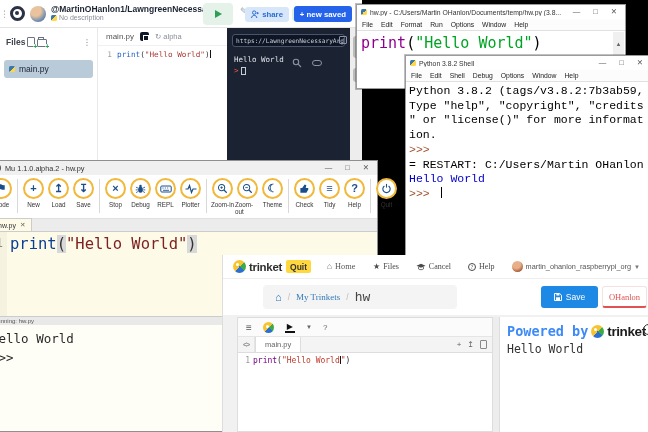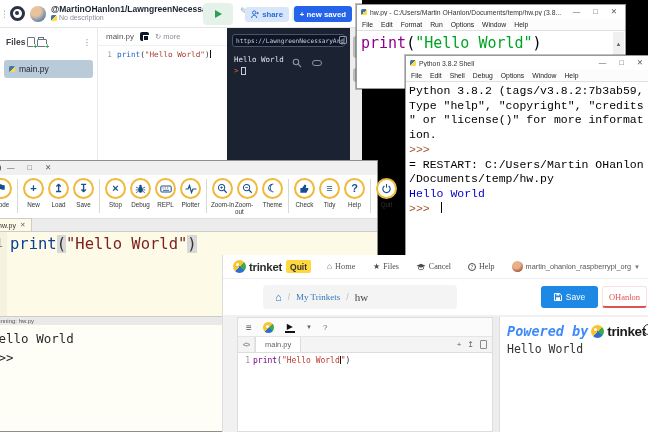--- a/index.html
+++ b/index.html
@@ -131,21 +131,21 @@
   .q-circle { width:8px; height:8px; border:1px solid #4a4a4a; border-radius:50%; font-size:5.5px; display:flex; align-items:center; justify-content:center; color:#4a4a4a; }
   .tk-avatar { width:11px; height:11px; border-radius:50%; background:radial-gradient(circle at 40% 30%, #e8b08a 40%, #a0522d 80%); }
   .tk-user { font-size:7.3px; color:#555; }
   .tk-caret { font-size:6px; color:#777; }
   .tk-sub { height:36px; position:relative; }
   .crumb-box { position:absolute; left:40px; top:6px; width:194px; height:24px; background:#f4f4f4; border-radius:4px;
                display:flex; align-items:center; gap:6px; padding:0 12px; }
   .crumb-home { color:#337ab7; font-size:11px; }
   .crumb-sep { color:#bbb; font-size:8.5px; }
   .crumb-link { color:#337ab7; font-size:9px; }
-  .crumb-cur { color:#444; font-size:11px; }
+  .crumb-cur { color:#444; font-size:13px;font-family:Liberation Mono, monospace; }
   .btn-save { position:absolute; left:318px; top:7px; width:57px; height:22px; background:#1e88e5; border-radius:3px;
               display:flex; align-items:center; justify-content:center; gap:4px; color:#fff; font-size:8.5px; }
   .btn-cancel { position:absolute; left:379px; top:7px; width:45px; height:22px; background:#fff; border:1px solid #f3e2e2;
                 border-bottom:2px solid #e05252; border-radius:3px; display:flex; align-items:center; justify-content:center;
                 color:#e05252; font-size:8.5px; }
   .tk-main { position:absolute; left:0; right:0; top:60px; bottom:0; background:#f1f1f1; }
   .tk-editcard { position:absolute; left:14px; top:2px; width:256px; bottom:0; background:#fff; border:1px solid #ddd; }
   .tk-toolbar { height:19px; background:#fbfbfb; border-bottom:1px solid #e5e5e5; display:flex; align-items:center; gap:11px; padding:0 8px; }
   .tk-burger { font-size:10px; color:#555; }
   .tk-run { font-size:8px; color:#111; border-bottom:2px solid #111; padding:1px 2px 0 2px; }
@@ -156,21 +156,21 @@
   .tk-tab { background:#fff; border-left:1px solid #ddd; border-right:1px solid #ddd; display:flex; align-items:center; padding:0 9px; font-size:7.5px; color:#666; }
   .tk-tab-icons { margin-left:auto; display:flex; align-items:center; gap:6px; padding-right:5px; color:#666; }
   .tk-tab-icons .ti { font-size:8px; }
   .tk-pagemini { width:7px; height:9px; border:1px solid #888; border-radius:1px; }
   .tk-codearea { display:flex; font-size:8px; font-family:"DejaVu Sans Mono",monospace; padding-top:3px; }
   .tk-gutterc { width:15px; text-align:right; color:#999; padding-right:3px; font-size:8px; }
   .ck { color:#770088; } .cs { color:#c0392b; } .cp { color:#333; }
   .tk-divider { position:absolute; left:270px; top:2px; width:7px; bottom:0; background:#ededed; border-right:1px solid #ddd; }
   .tk-out { position:absolute; left:277px; right:0; top:2px; bottom:0; background:#fff; padding:6px 0 0 7px; overflow:hidden; }
   .tk-powered { display:flex; align-items:center; gap:3px; position:relative; }
-  .tk-powered-text { color:#3d8af7; font-weight:bold; font-size:13.5px; font-family:"DejaVu Sans Mono",monospace;font-style:italic; }
+  .tk-powered-text { color:#3d8af7; font-weight:bold; font-size:13.5px; font-family:"DejaVu Sans Mono",monospace; }
   .tk-out-brand { font-size:13.5px; font-weight:bold; color:#1c1c1c; letter-spacing:-.4px; }
   .tk-out-logo { width:13px; height:13px; }
   .tk-info { position:absolute; right:-6px; top:1px; width:11px; height:11px; border:1.5px solid #333; border-radius:50%; }
   .tk-result { margin-top:3px; font-size:11.5px; color:#333; font-family:"DejaVu Sans Mono",monospace; }
 
   svg.ic { display:block; }
 </style>
 </head>
 <body>
 
@@ -222,21 +222,21 @@
         <span class="file-item-label">main.py</span>
       </div>
     </div>
 
     <div class="rw-editor">
       <div class="rw-tabrow">
         <span class="rw-tab">main.py</span>
         <span class="rw-badge"></span>
         <span class="rw-saved">
           <span>↻</span>
-          <span>more</span>
+          <span>alpha</span>
         </span>
       </div>
       <div class="rw-codeline mono">
         <span class="rw-gutter">1</span>
         <span><span class="tk-kw">print</span><span class="tk-p">(</span><span class="tk-str">"Hello World"</span><span class="tk-p">)</span><span class="cursor-bar"></span></span>
       </div>
     </div>
 
     <div class="rw-console mono">
       <div class="url-bar">
@@ -304,29 +304,29 @@
       <span>Window</span>
       <span>Help</span>
     </div>
     <div class="shell-content">
       <div class="sh-line">Python 3.8.2 (tags/v3.8.2:7b3ab59,</div>
       <div class="sh-line">Type "help", "copyright", "credits</div>
       <div class="sh-line">" or "license()" for more informat</div>
       <div class="sh-line">ion.</div>
       <div class="sh-line sh-prompt">&gt;&gt;&gt;</div>
       <div class="sh-line">= RESTART: C:/Users/Martin OHanlon</div>
-      <div class="sh-line">/Documents/temp/hw.py</div>
       <div class="sh-line sh-stdout">Hello World</div>
       <div class="sh-line sh-prompt"><span>&gt;&gt;&gt; </span><span class="sh-cursor"></span></div>
     </div>
   </div>
 
   <div class="win mu">
     <div class="mu-titlebar">
       <span class="mu-ticon"></span>
+      <span class="mu-title">Mu 1.1.0.alpha.2 - hw.py</span>
       <span class="wc">
         <span>—</span>
         <span>□</span>
         <span>✕</span>
       </span>
     </div>
 
     <div class="mu-toolbar">
       <div class="mu-btn">
         <span class="mu-circle">

